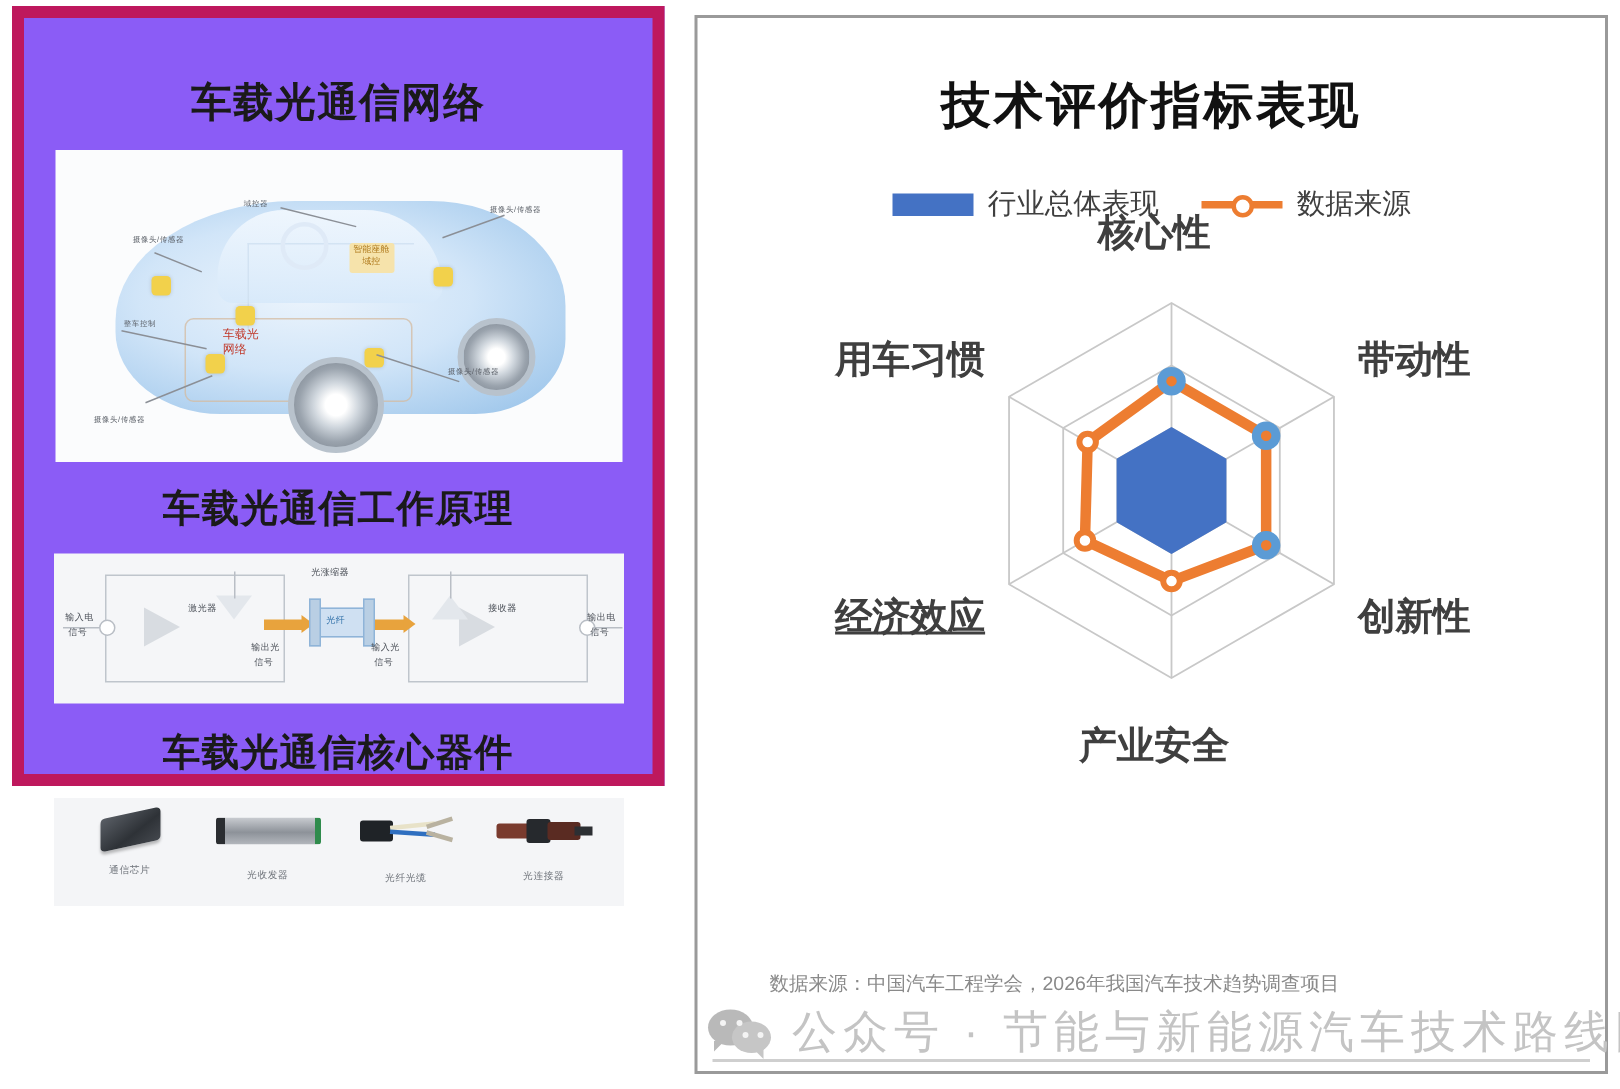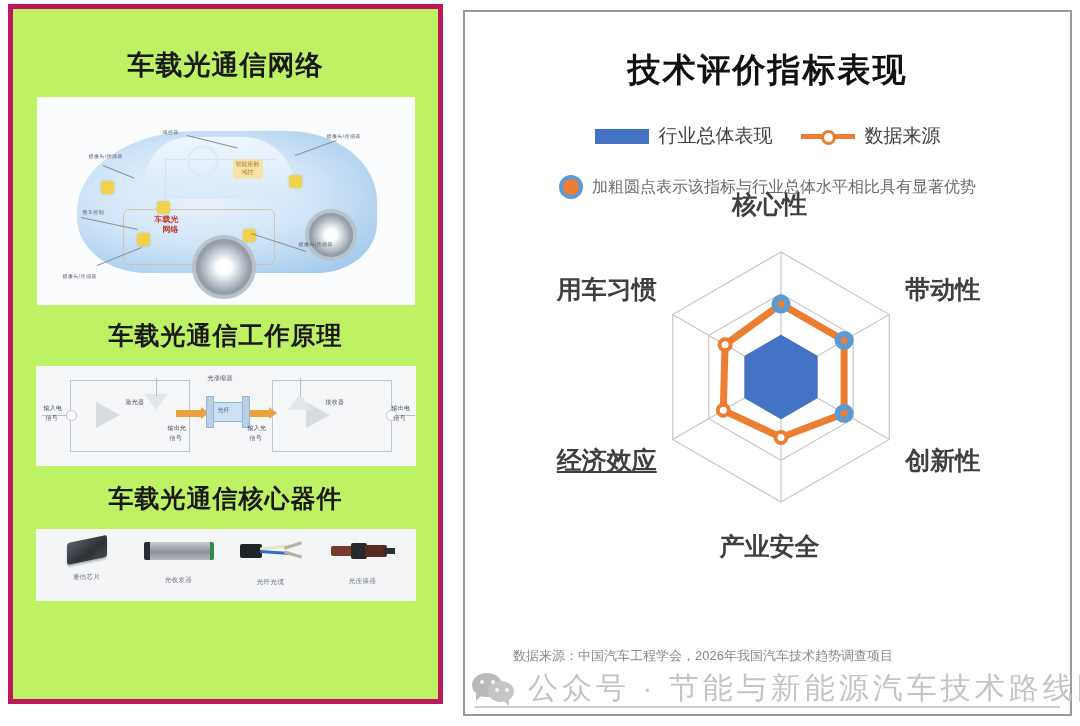--- a/index.html
+++ b/index.html
@@ -6,23 +6,23 @@
   body{
     width:1080px;height:726px;
     background:#ffffff;
     font-family:"Liberation Sans","DejaVu Sans",sans-serif;
     overflow:hidden;
     position:relative;
   }
 
   
   #left-panel{
-    position:absolute;left:8px;top:4px;width:435px;height:700px;
-    background:#bef264;
-    border:5px solid #be185d;
+    position:absolute;left:8px;top:4px;width:435px;height:520px;
+    background:#8b5cf6;
+    border:8px solid #be185d;
     box-sizing:border-box;
   }
   .lp-title{
     text-align:center;
     font-weight:bold;
     color:#1a1a1a;
     letter-spacing:1px;
   }
   #lp-title-1{margin-top:38px;font-size:27px;}
   #lp-title-2{margin-top:14px;font-size:25px;}
@@ -67,22 +67,22 @@
   #node-2{left:100px;top:136px;}
   #node-3{left:206px;top:132px;}
   #node-4{left:252px;top:78px;}
   #node-5{left:64px;top:84px;}
   .leader{position:absolute;height:1px;background:#8b8f96;transform-origin:left center;}
   .tiny-label{
     position:absolute;font-size:5px;color:#5c6169;white-space:nowrap;
     letter-spacing:.4px;
   }
   .center-label{
-    position:absolute;left:96px;top:118px;font-size:8px;color:#c0392b;
-    font-weight:bold;line-height:1.25;text-align:right;width:46px;
+    position:absolute;left:112px;top:118px;font-size:8px;color:#c0392b;
+    font-weight:normal;line-height:1.25;text-align:left;width:46px;
   }
   .cabin-label{
     position:absolute;left:196px;top:62px;font-size:6px;color:#b07b1e;
     background:#f6e3ab;padding:2px 3px;line-height:1.3;text-align:center;
     border-radius:2px;
   }
   .seats{
     position:absolute;left:128px;top:62px;width:110px;height:62px;
     border-left:1px solid #cfe0f0;border-top:1px solid #cfe0f0;
     opacity:.8;
@@ -347,24 +347,20 @@
     </div>
     <div class="legend-item">
       <span class="legend-swatch-line">
         <span class="ln"></span>
           <span class="mk"></span>
       </span>
       <span class="legend-label">数据来源</span>
     </div>
   </div>
 
-  <div id="note-row">
-    <span id="note-dot"></span>
-    <span id="note-text">加粗圆点表示该指标与行业总体水平相比具有显著优势</span>
-  </div>
 
   <div id="radar-wrap">
     <svg id="radar-svg" width="609" height="330" viewBox="0 0 609 330">
       <g id="radar-grid" stroke="#c8c8c8" stroke-width="1.2" fill="none">
           <polygon points="316.0,130.3 352.1,151.2 352.1,192.8 316.0,213.7 279.9,192.8 279.9,151.2"></polygon>
           <polygon points="316.0,88.7 388.2,130.3 388.2,213.7 316.0,255.3 243.8,213.7 243.8,130.3"></polygon>
           <polygon points="316.0,47.0 424.3,109.5 424.3,234.5 316.0,297.0 207.7,234.5 207.7,109.5"></polygon>
         </g>
       <g id="radar-spokes" stroke="#c8c8c8" stroke-width="1.2">
           <line x1="316" y1="172" x2="316.0" y2="47.0"></line>

